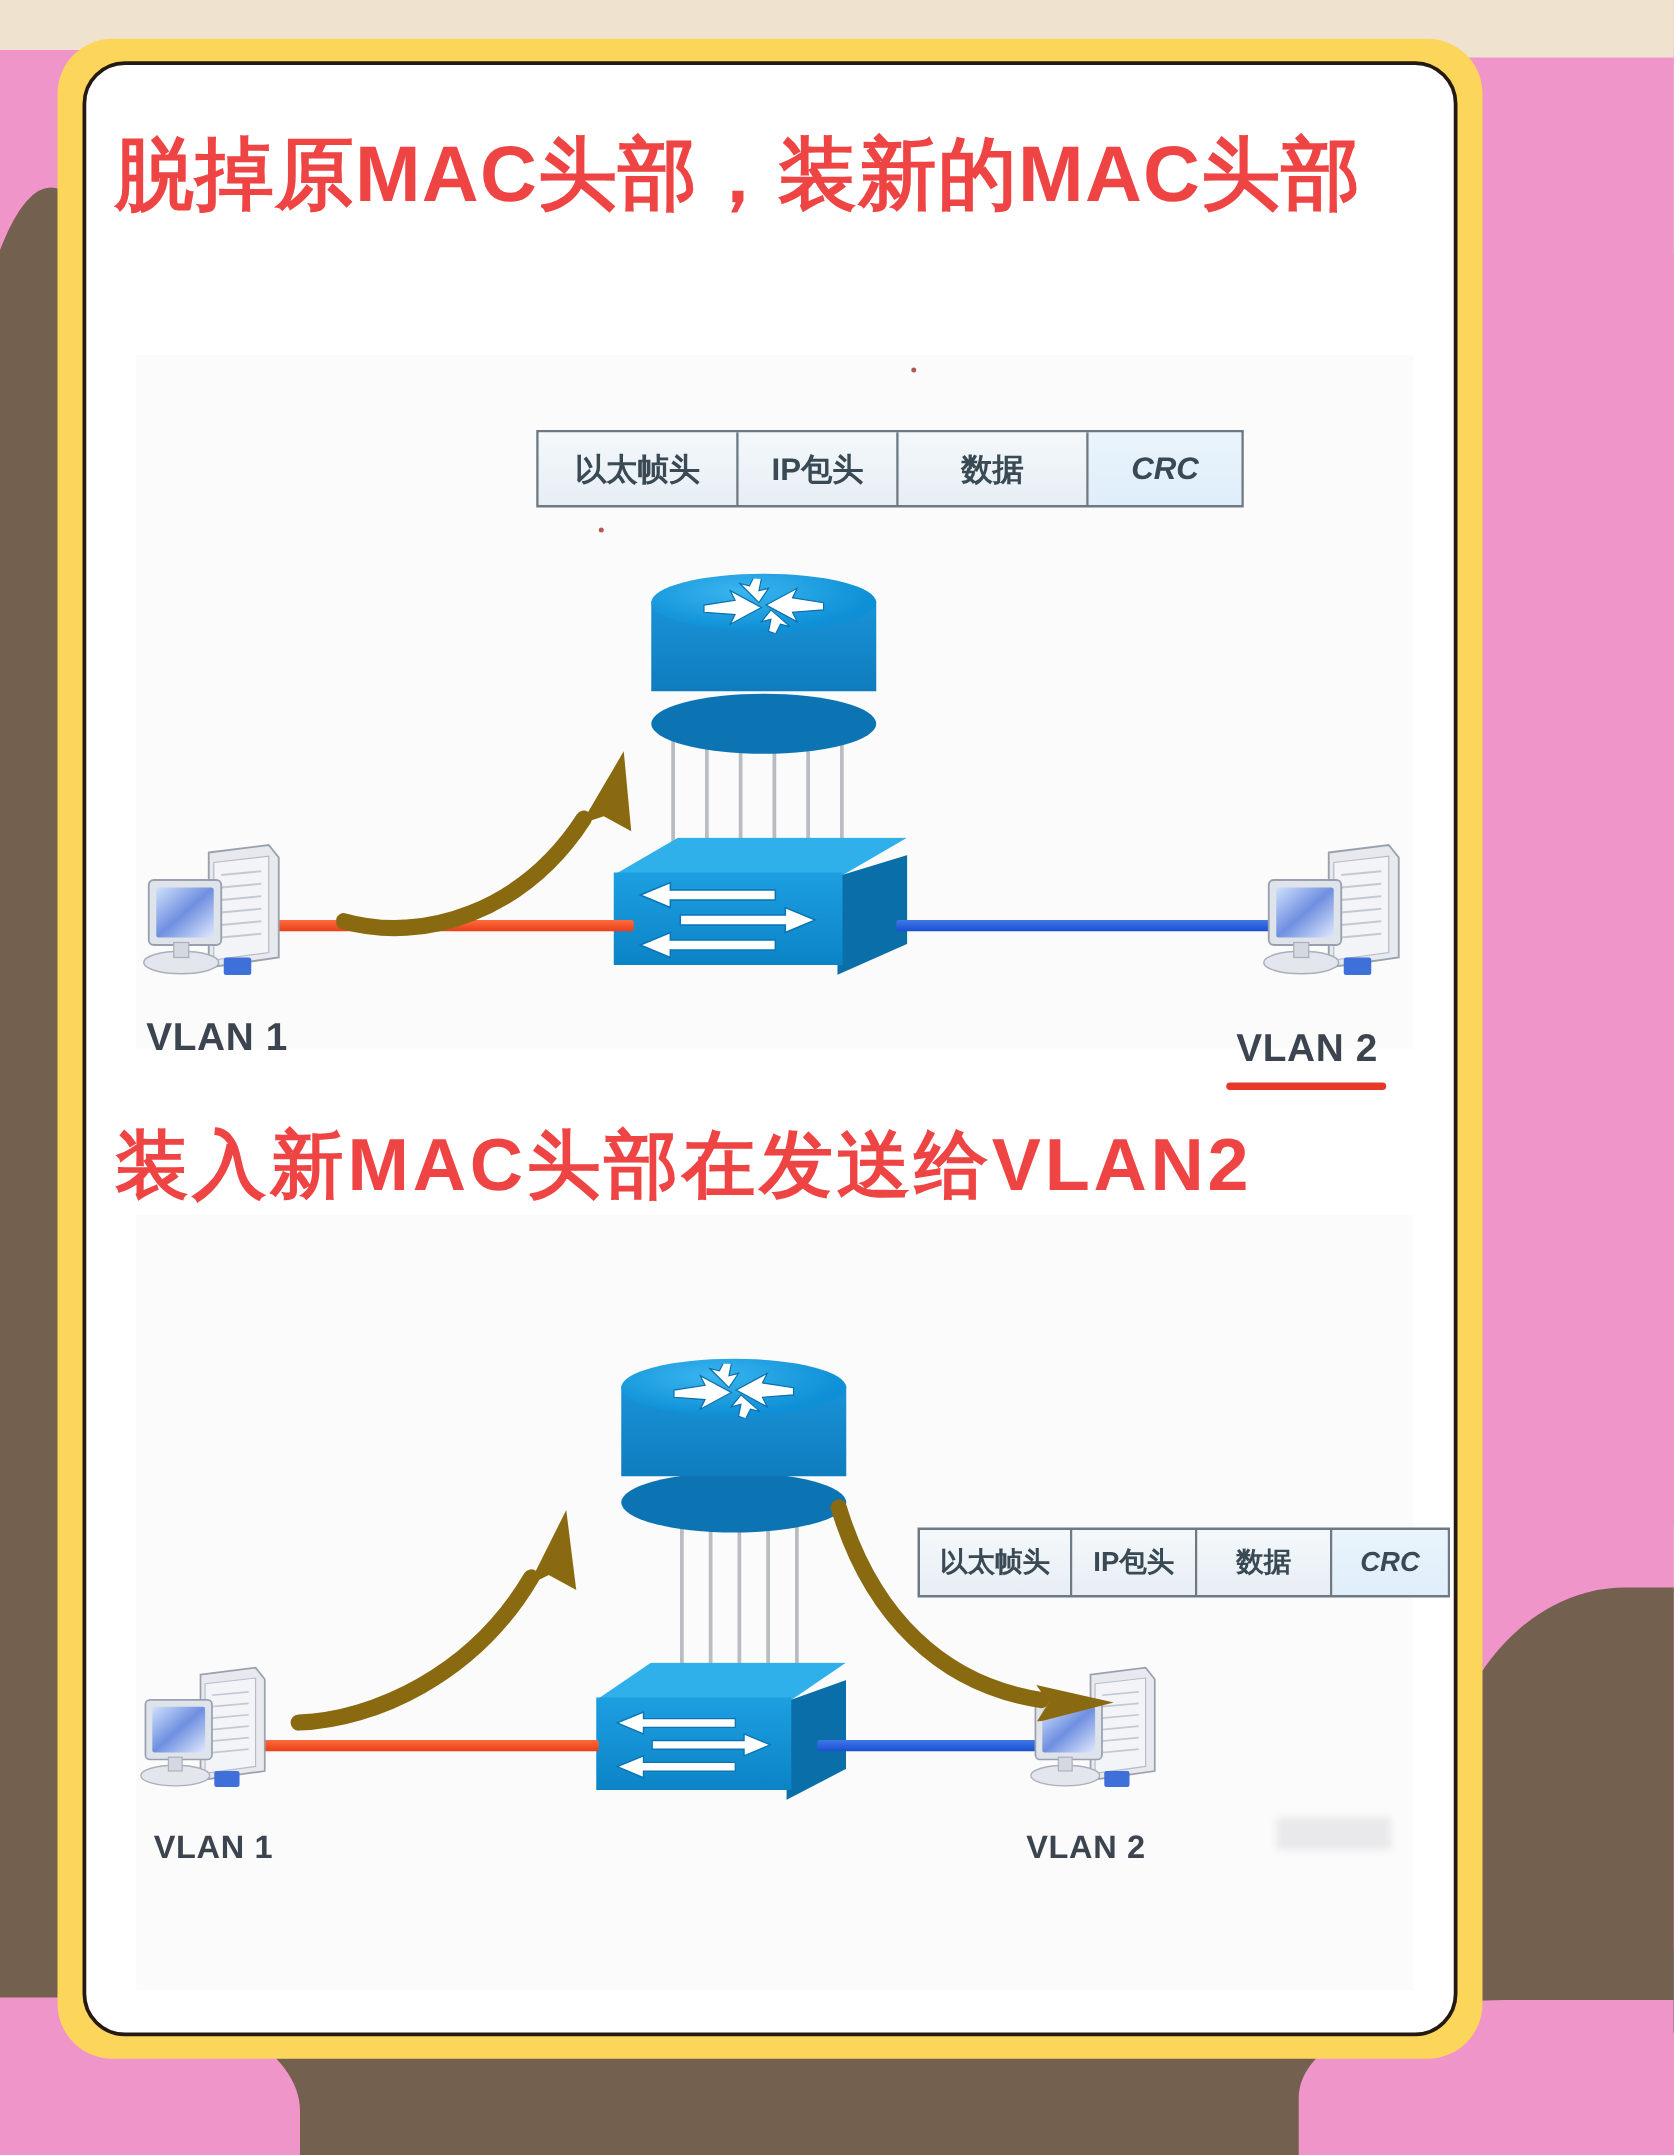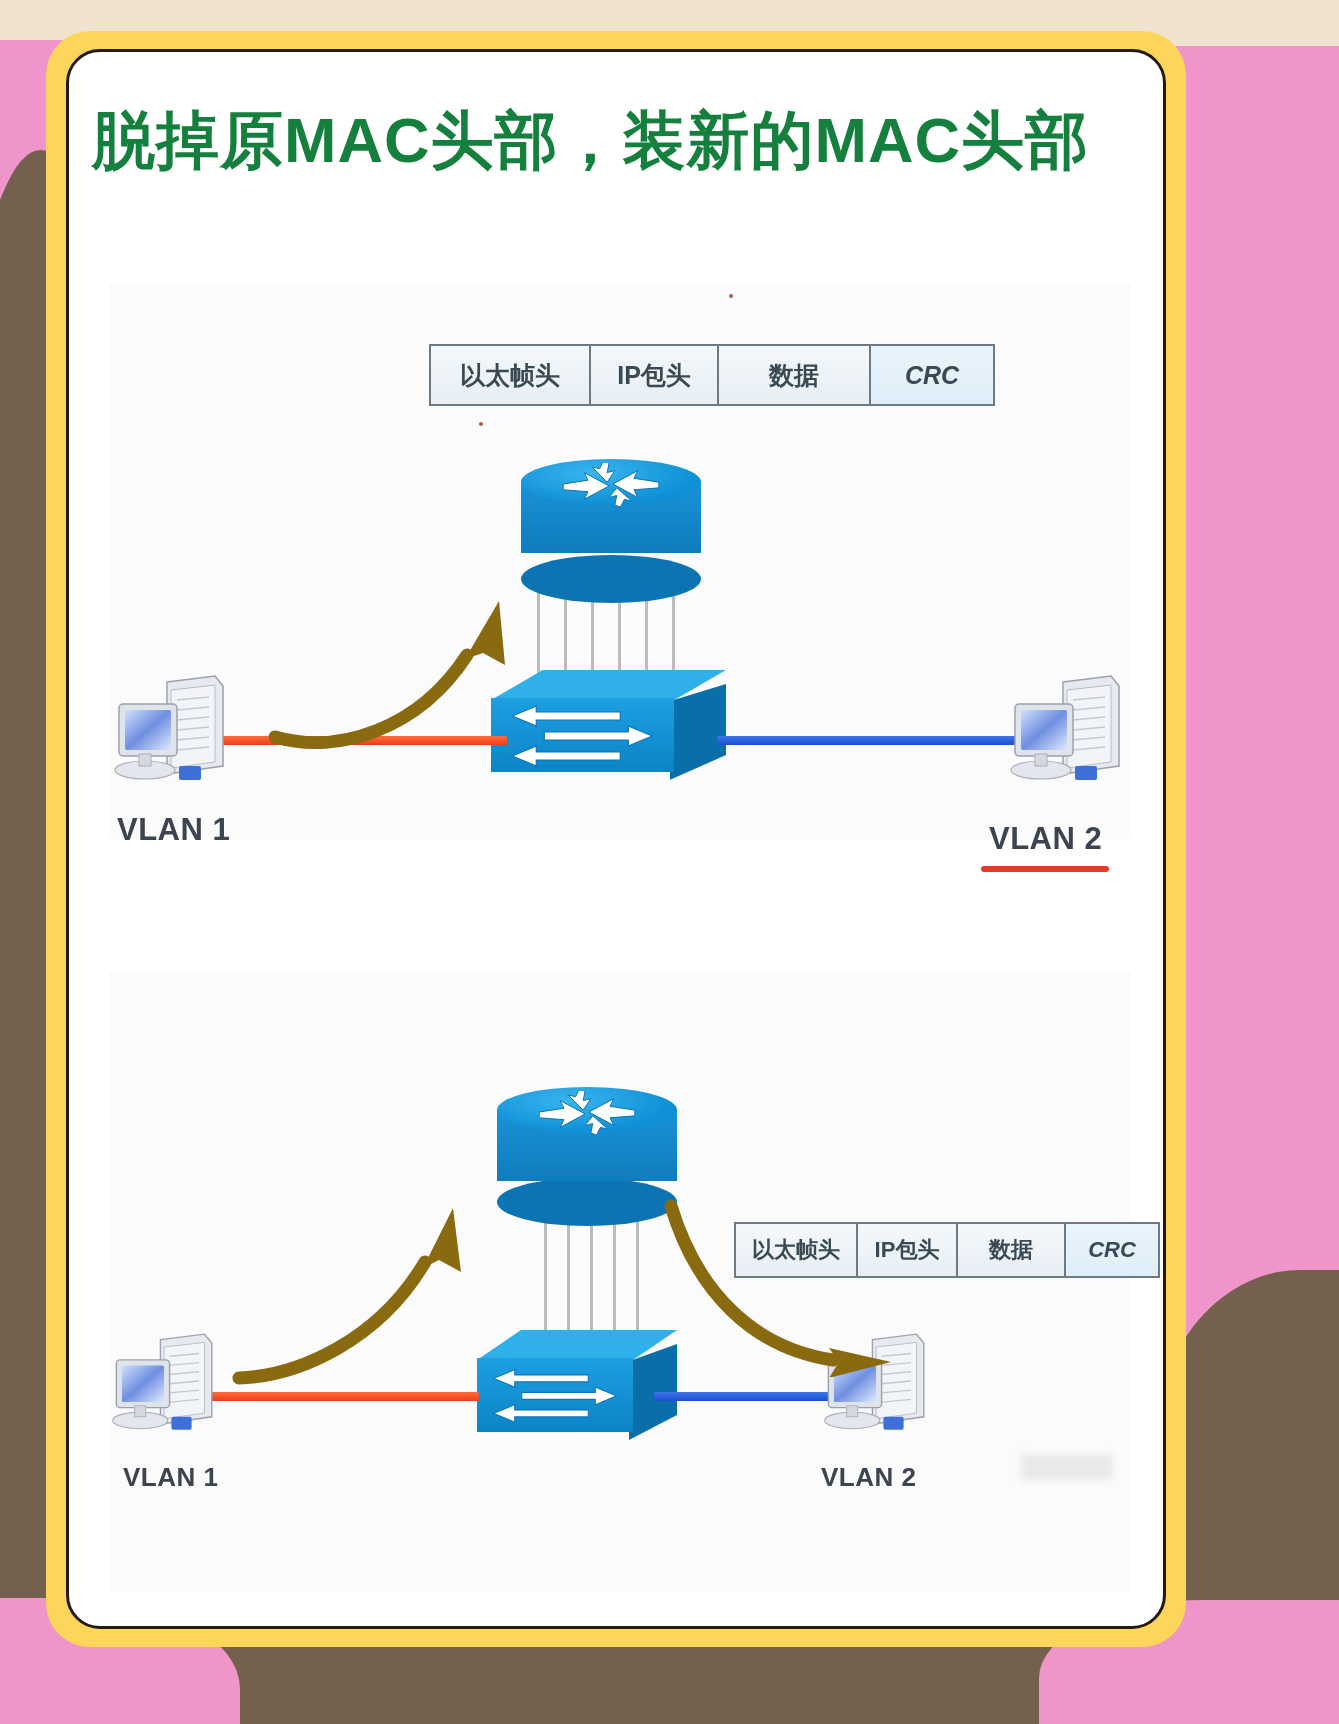--- a/index.html
+++ b/index.html
@@ -42,21 +42,21 @@
     background:#fcd65a;border-radius:44px;
   }
   .card{
     position:absolute;left:66px;top:49px;width:1100px;height:1580px;
     background:#ffffff;border:3px solid #241a12;border-radius:34px;
     box-sizing:border-box;overflow:hidden;
   }
 
   
   .heading{
-    font-weight:bold;color:#15803d;letter-spacing:1px;
+    font-weight:bold;color:#ef4444;letter-spacing:1px;
     font-family:"Liberation Sans","DejaVu Sans",sans-serif;
   }
   #title-1{
     position:absolute;left:23px;top:48px;width:1046px;
     font-size:63px;line-height:1.28;
   }
   #title-2{
     position:absolute;left:23px;top:845px;width:1056px;
     font-size:59px;line-height:1.2;letter-spacing:3px;white-space:nowrap;
   }
@@ -276,20 +276,21 @@
     <svg style="position:absolute;left:160px;top:285px;width:300px;height:195px;" viewBox="0 0 300 195">
       <path d="M6,168 C70,186 150,160 198,86" stroke="#8a6a10" stroke-width="13" fill="none" stroke-linecap="round"></path>
       <polygon points="196,90 230,32 236,96 214,84" fill="#8a6a10"></polygon>
     </svg>
 
     <div class="vlabel" style="left:8px;top:528px;">VLAN 1</div>
     <div class="vlabel" style="left:880px;top:537px;">VLAN 2</div>
     <div class="red-underline" style="left:872px;top:582px;width:128px;"></div>
   </div>
 
+  <div class="heading" id="title-2">装入新MAC头部在发送给VLAN2</div>
 
   <div class="diagram" id="diagram-2">
 
     <div class="frame-table" id="frame-2">
       <div class="frame-cell c0">以太帧头</div>
       <div class="frame-cell c1">IP包头</div>
       <div class="frame-cell c2">数据</div>
       <div class="frame-cell c3 crc">CRC</div>
     </div>
 

